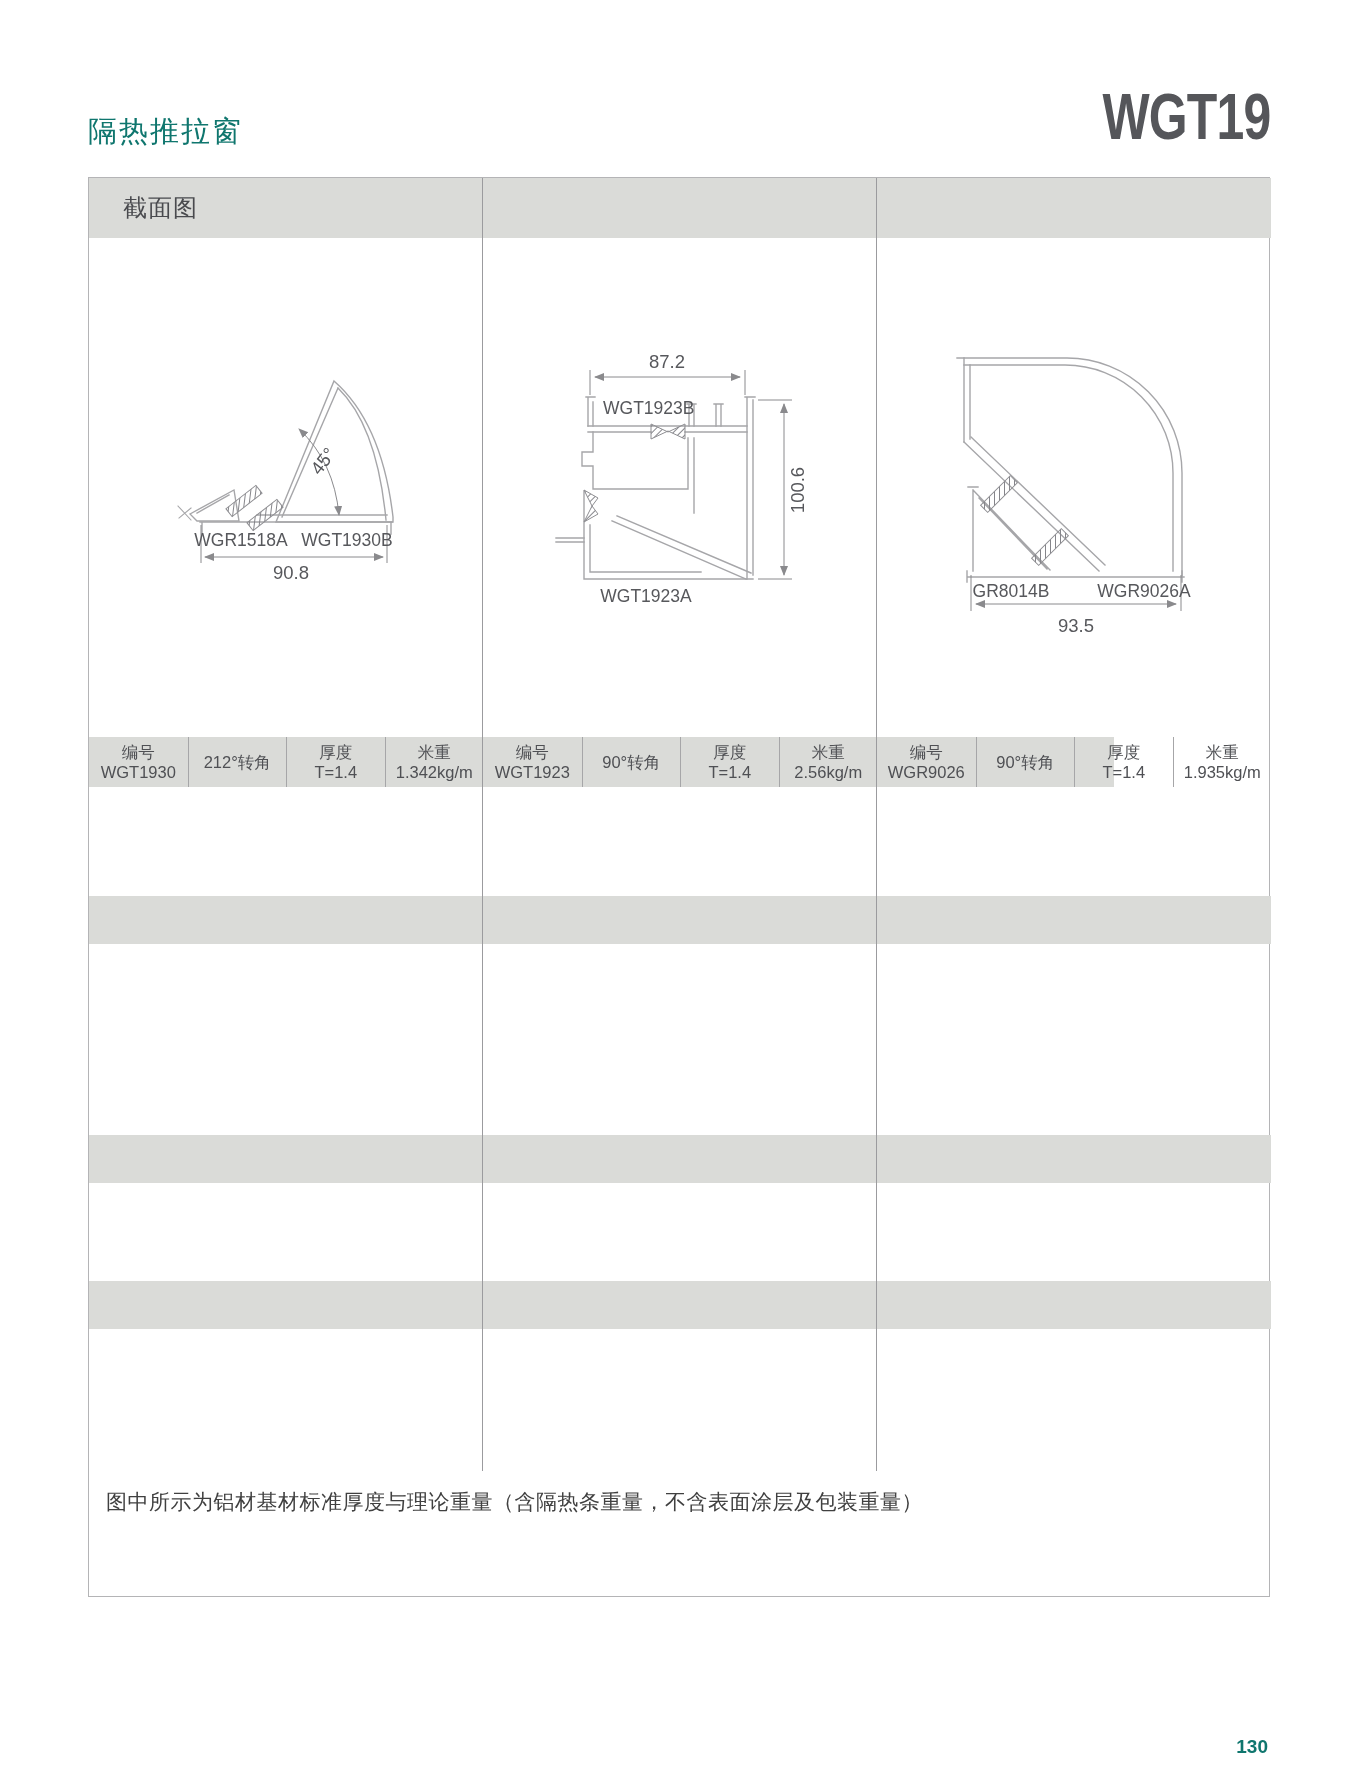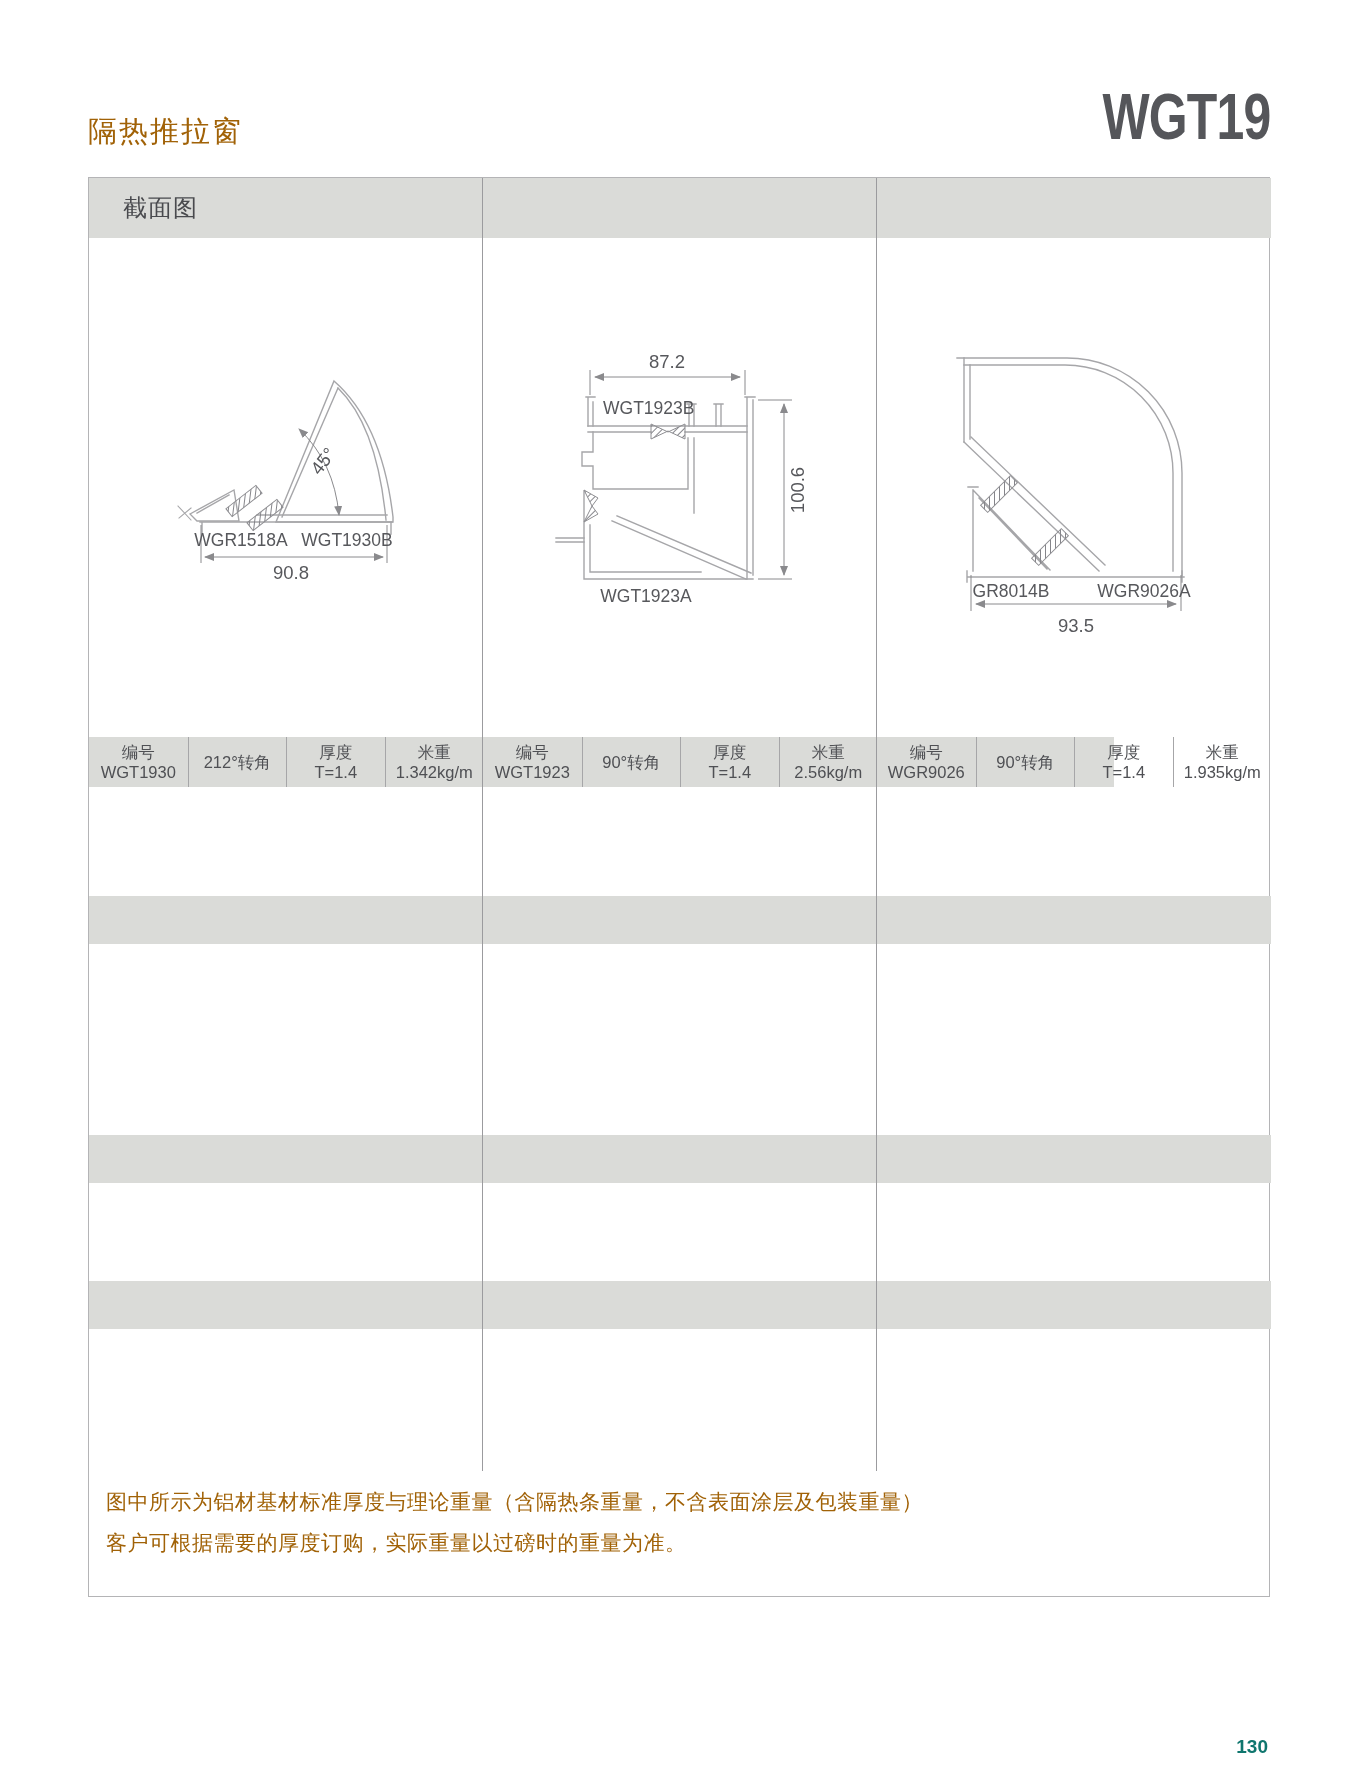--- a/index.html
+++ b/index.html
@@ -1,20 +1,20 @@
 <!DOCTYPE html>
 <html><head>
 <meta charset="utf-8">
 <style>
   * { margin:0; padding:0; box-sizing:border-box; }
   html,body { background:#ffffff; }
   body { font-family:"Liberation Sans","DejaVu Sans",sans-serif; }
   .page { position:relative; width:1358px; height:1770px; background:#fff; overflow:hidden; color:#4b4c50; }
 
-  .page-title { position:absolute; left:88px; top:112px; font-size:29px; letter-spacing:2px; color:#a16207; }
+  .page-title { position:absolute; left:88px; top:112px; font-size:29px; letter-spacing:2px; color:#0f766e; }
   .model-code { position:absolute; right:88px; top:80px; font-size:64px; font-weight:bold; color:#55565a;
                 transform:scaleX(.78); transform-origin:right center; letter-spacing:-1px; }
 
   .sheet { position:absolute; left:88px; top:177px; width:1182px; height:1420px;
            border:1px solid #b4b4b6; background:#fff; }
 
   .graybar { position:absolute; left:0; width:1182px; background:#dadbd8; }
   .bar-header { top:0; height:60px; display:flex; align-items:center; }
   .bar-header .label { margin-left:34px; font-size:24px; letter-spacing:1px; color:#494a4e; }
   .stripe1 { top:718px; height:48px; }
@@ -34,21 +34,21 @@
   .profile { stroke:#a6a6a9; stroke-width:1.4; fill:none; stroke-linecap:square; }
   .thin    { stroke:#8a8a8d; stroke-width:1; fill:none; }
   .hatchbox { stroke:#8e8e92; stroke-width:1; }
 
   .spec-row { position:absolute; left:0; top:559px; width:1025px; height:50px; background:#dadbd8; display:flex; }
   .spec-group { width:394px; display:flex; }
   .spec-cell { width:98.5px; display:flex; flex-direction:column; align-items:center; justify-content:center;
                font-size:16.5px; line-height:20px; color:#4f5054; text-align:center; }
   .spec-cell + .spec-cell { border-left:1px solid #a6a6a8; }
 
-  .note { position:absolute; left:17px; top:1303px; font-size:21px; line-height:41px; color:#a16207; letter-spacing:.5px; }
+  .note { position:absolute; left:17px; top:1303px; font-size:21px; line-height:41px; color:#404040; letter-spacing:.5px; }
 
   .page-number { position:absolute; right:90px; top:1736px; font-size:19px; font-weight:bold; color:#0f766e; }
 </style>
 </head>
 <body>
 
 <div class="page">
 
   <div class="page-title">隔热推拉窗</div>
   <div class="model-code">WGT19</div>
@@ -215,18 +215,17 @@
 
     <div class="graybar stripe1"></div>
     <div class="graybar stripe2"></div>
     <div class="graybar stripe3"></div>
 
     <div class="vdivider vd1"></div>
     <div class="vdivider vd2"></div>
 
     <div class="note">
       <div>图中所示为铝材基材标准厚度与理论重量（含隔热条重量，不含表面涂层及包装重量）</div>
-      <div>客户可根据需要的厚度订购，实际重量以过磅时的重量为准。</div>
     </div>
   </div>
 
   <div class="page-number">130</div>
 </div>
 
 </body></html>

